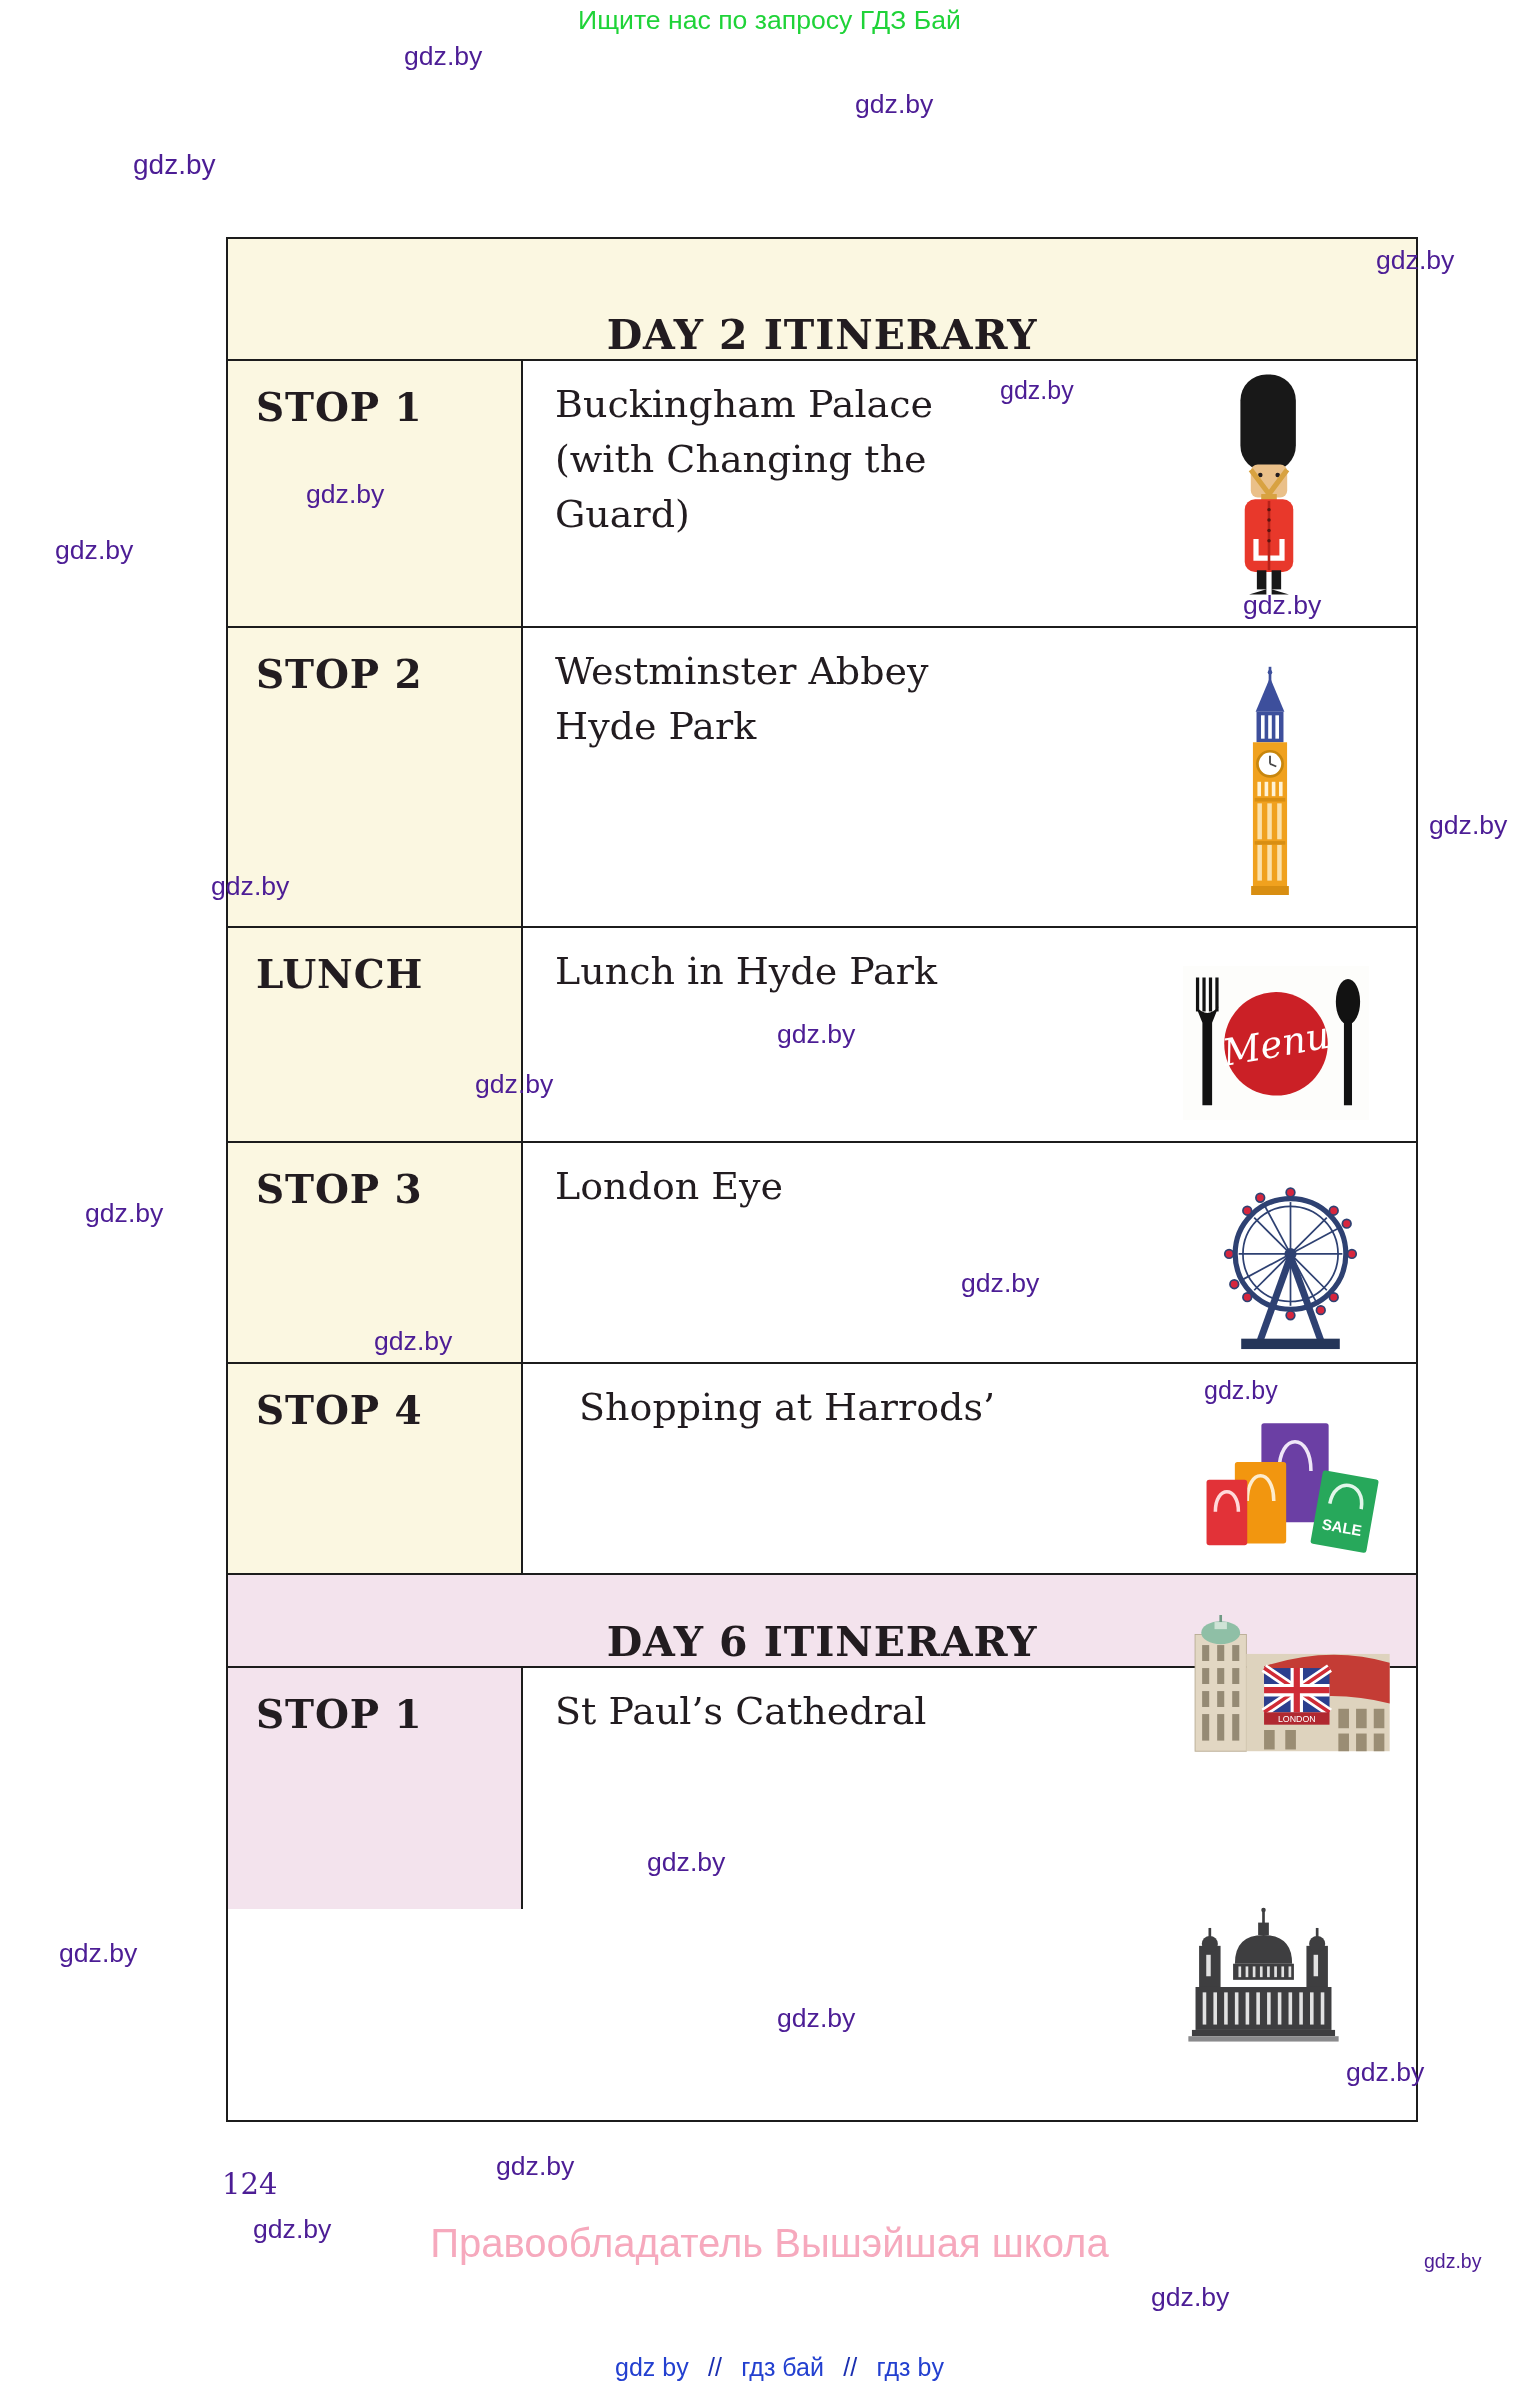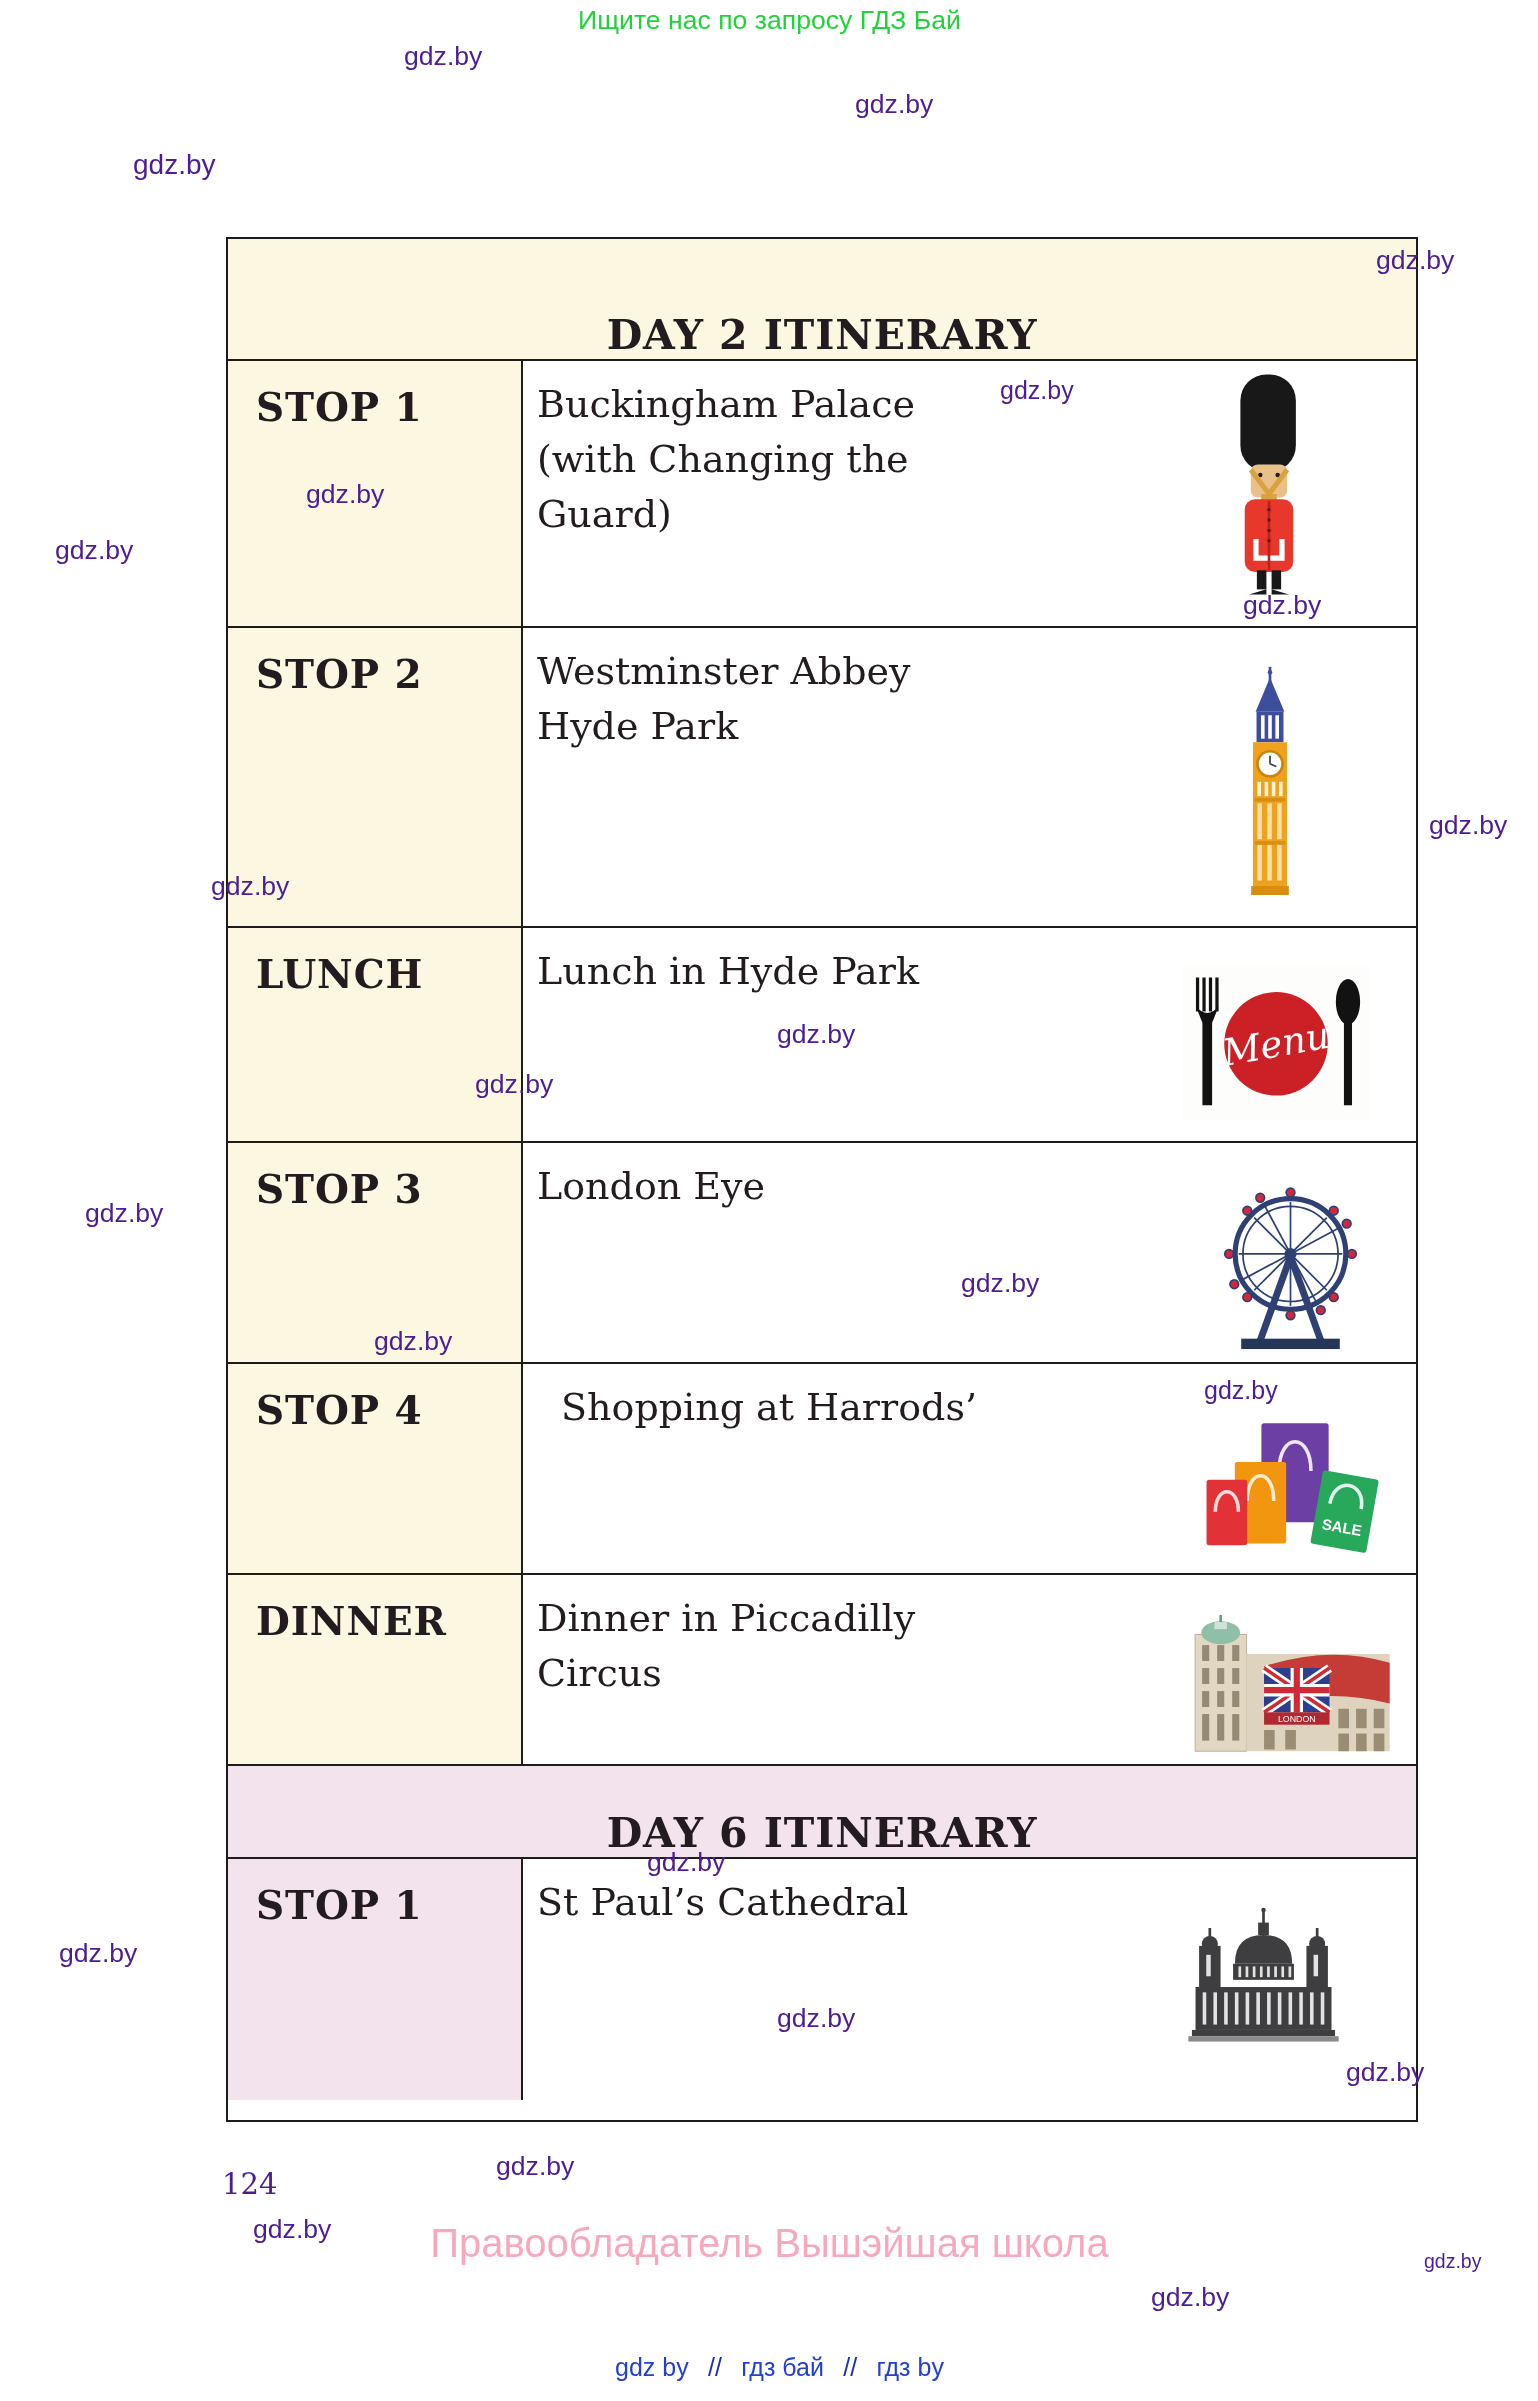--- a/index.html
+++ b/index.html
@@ -40,21 +40,21 @@
     font-weight:bold; font-size:41px; letter-spacing:0.9px; color:#221c20;
   }
   .h-day2 { height:122px; background:#fbf7e1; }
   .h-day3 { height:93px; background:#f3e3ed; }
   .cell-label {
     width:295px; border-right:2.7px solid #1c1c1c; background:#fbf7e1;
     padding:23px 0 0 28px; font-weight:bold; font-size:39px; letter-spacing:0.9px; color:#221c20;
   }
   .pink .cell-label { background:#f3e3ed; }
   .cell-desc {
-    flex:1; background:#ffffff; padding:16px 0 0 14px;
+    flex:1; background:#ffffff; padding:16px 0 0 32px;
     font-size:38px; line-height:55px; color:#221c20;
   }
   .r-stop1 { height:267px; } .r-stop2 { height:300px; } .r-lunch { height:215px; }
   .r-stop3 { height:221px; } .r-stop4 { height:211px;gap:24px; } .r-dinner { height:191px; }
   .r-stop1d3 { height:241px; }
   .line { display:block; }
   
   .icon { position:absolute; z-index:4; display:block; }
   .ic-guard    {left:1230px; top:372px;  width:78px;  height:225px;}
   .ic-bigben   {left:1240px; top:665px;  width:60px;  height:230px;}
@@ -148,27 +148,20 @@
       </div>
     </div>
 
     <div class="t-row r-stop4">
       <div class="cell-label">STOP 4</div>
       <div class="cell-desc">
         <span class="line">Shopping at Harrods’</span>
       </div>
     </div>
 
-    <div class="t-row r-dinner">
-      <div class="cell-label">DINNER</div>
-      <div class="cell-desc">
-        <span class="line">Dinner in Piccadilly</span>
-        <span class="line">Circus</span>
-      </div>
-    </div>
 
     <div class="t-row day-header h-day3">
       <span>DAY 6 ITINERARY</span>
     </div>
 
     <div class="t-row r-stop1d3 pink">
       <div class="cell-label">STOP 1</div>
       <div class="cell-desc">
         <span class="line">St Paul’s Cathedral</span>
       </div>

